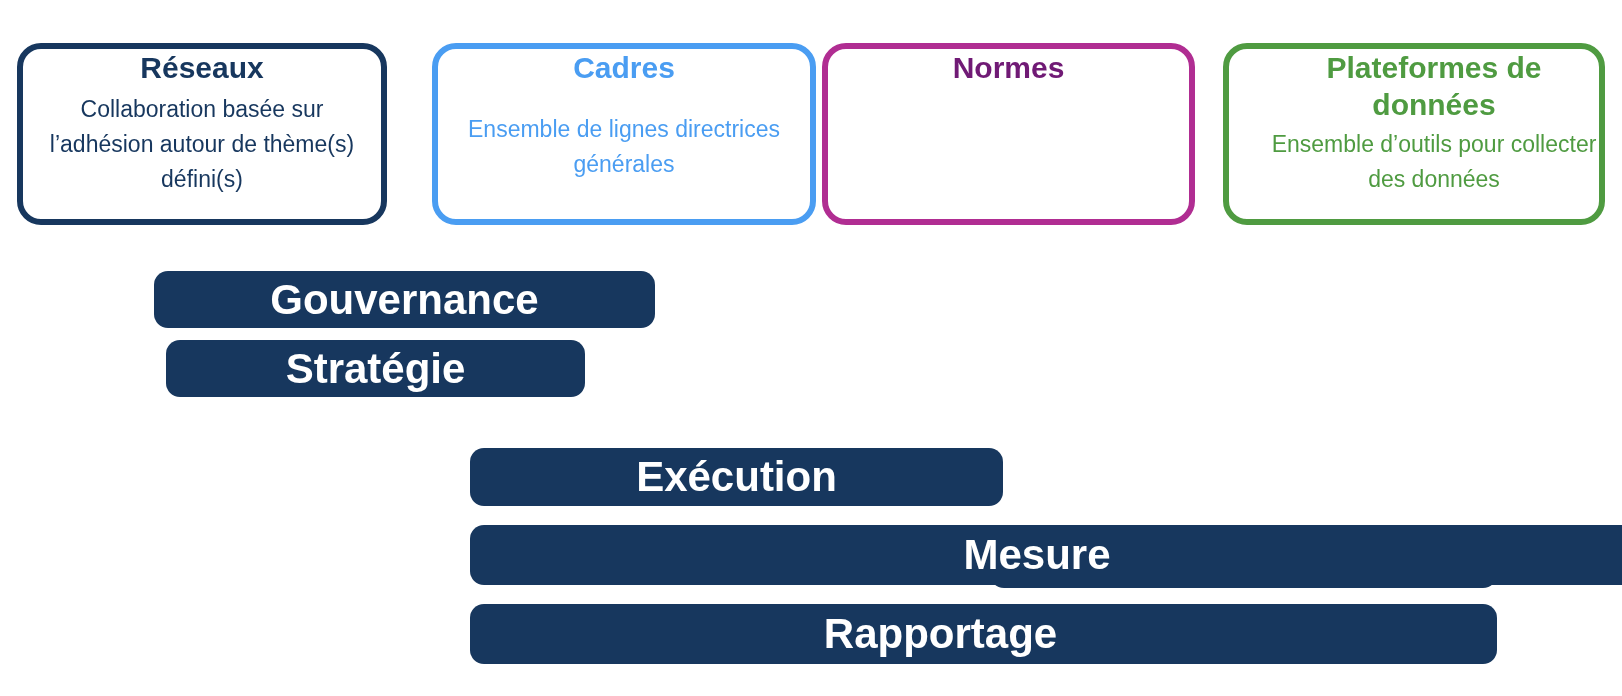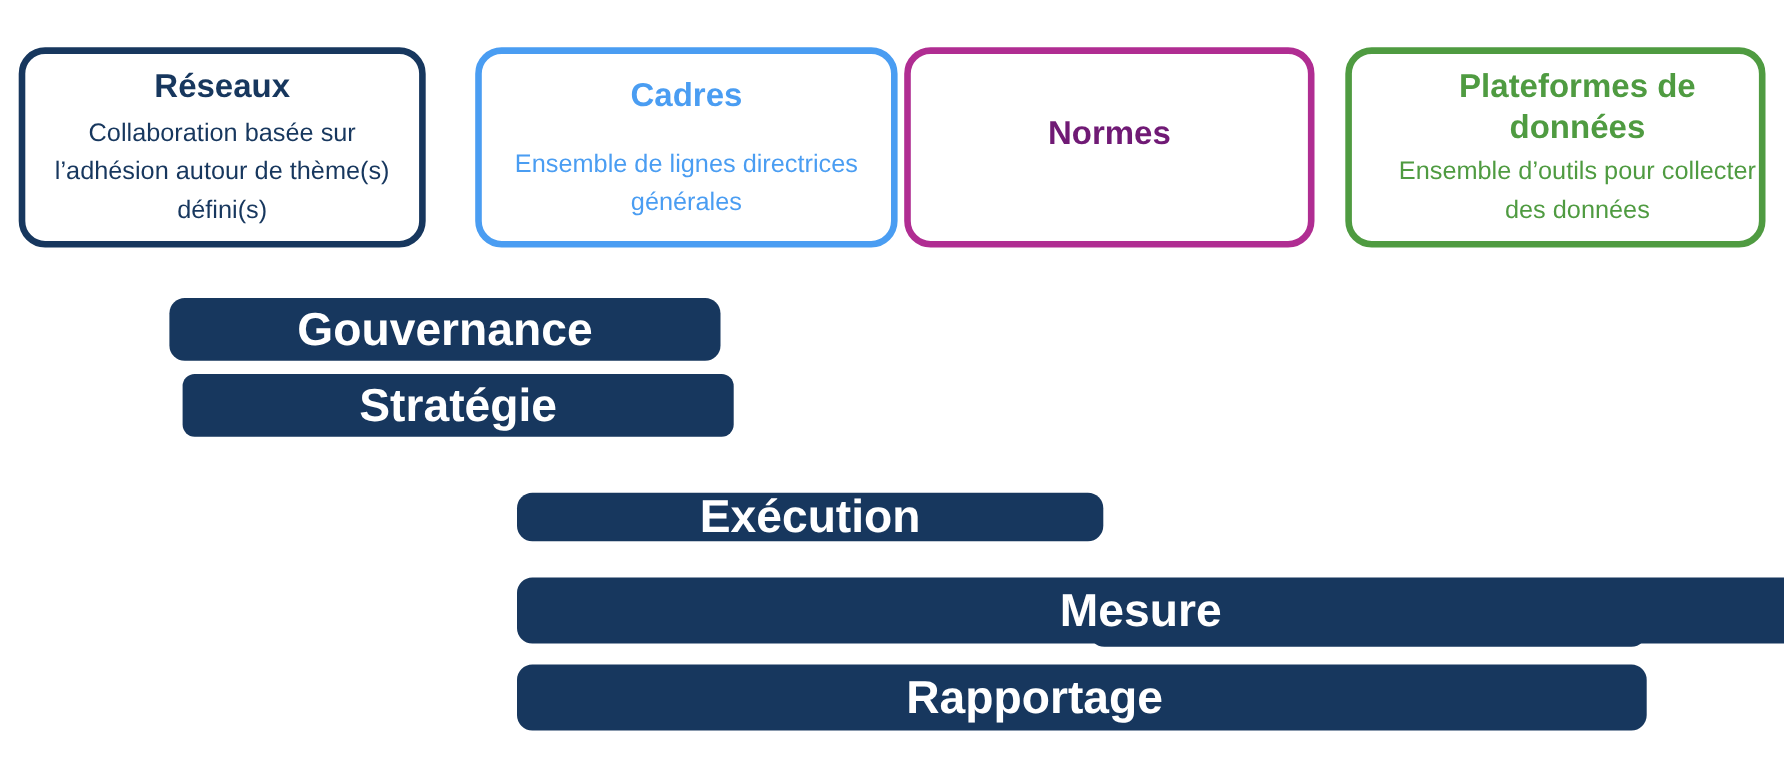--- a/index.html
+++ b/index.html
@@ -18,21 +18,20 @@
     top: 43px;
     height: 182px;
     background: #ffffff;
     border-style: solid;
     border-width: 6px;
     border-radius: 24px;
     box-sizing: border-box;
     display: flex;
     flex-direction: column;
     align-items: center;
-    justify-content: center;
     text-align: center;
   }
   .card-title { font-weight: bold; font-size: 30px; line-height: 37px; white-space: nowrap; }
   .card-desc  { font-size: 23px; line-height: 35px; white-space: nowrap; }
 
   .card-reseaux     { left: 17px;   width: 370px; border-color: #17375e; color: #17375e; }
   .card-cadres      { left: 432px;  width: 384px; border-color: #4a9df2; color: #4a9df2; }
   .card-normes      { left: 822px;  width: 373px; border-color: #b02d92; color: #701a75; }
   .card-plateformes { left: 1223px; width: 382px; border-color: #4f9b41; color: #4f9b41; padding-left: 40px; }
 
@@ -48,22 +47,22 @@
     border-radius: 14px;
     color: #ffffff;
     font-weight: bold;
     font-size: 42px;
     display: flex;
     align-items: center;
     justify-content: center;
     white-space: nowrap;
   }
   .bar-gouvernance { left: 154px; top: 271px; width: 501px;  height: 57px; }
-  .bar-strategie   { left: 166px; top: 340px; width: 501px;  height: 57px; border-radius: 11px; }
-  .bar-execution   { left: 470px; top: 448px; width: 533px;  height: 44px; }
+  .bar-strategie   { left: 166px; top: 340px; width: 419px;  height: 57px; }
+  .bar-execution   { left: 470px; top: 448px; width: 533px;  height: 58px; }
   .bar-mesure      { left: 470px; top: 525px; width: 1220px; height: 60px; }
   .bar-rapportage  { left: 470px; top: 604px; width: 1027px; height: 60px; }
   
   .bar-mesure-back {
     position: absolute;
     left: 990px; top: 529px; width: 507px; height: 59px;
     background: #17375e;
     border-radius: 14px;
   }
   

